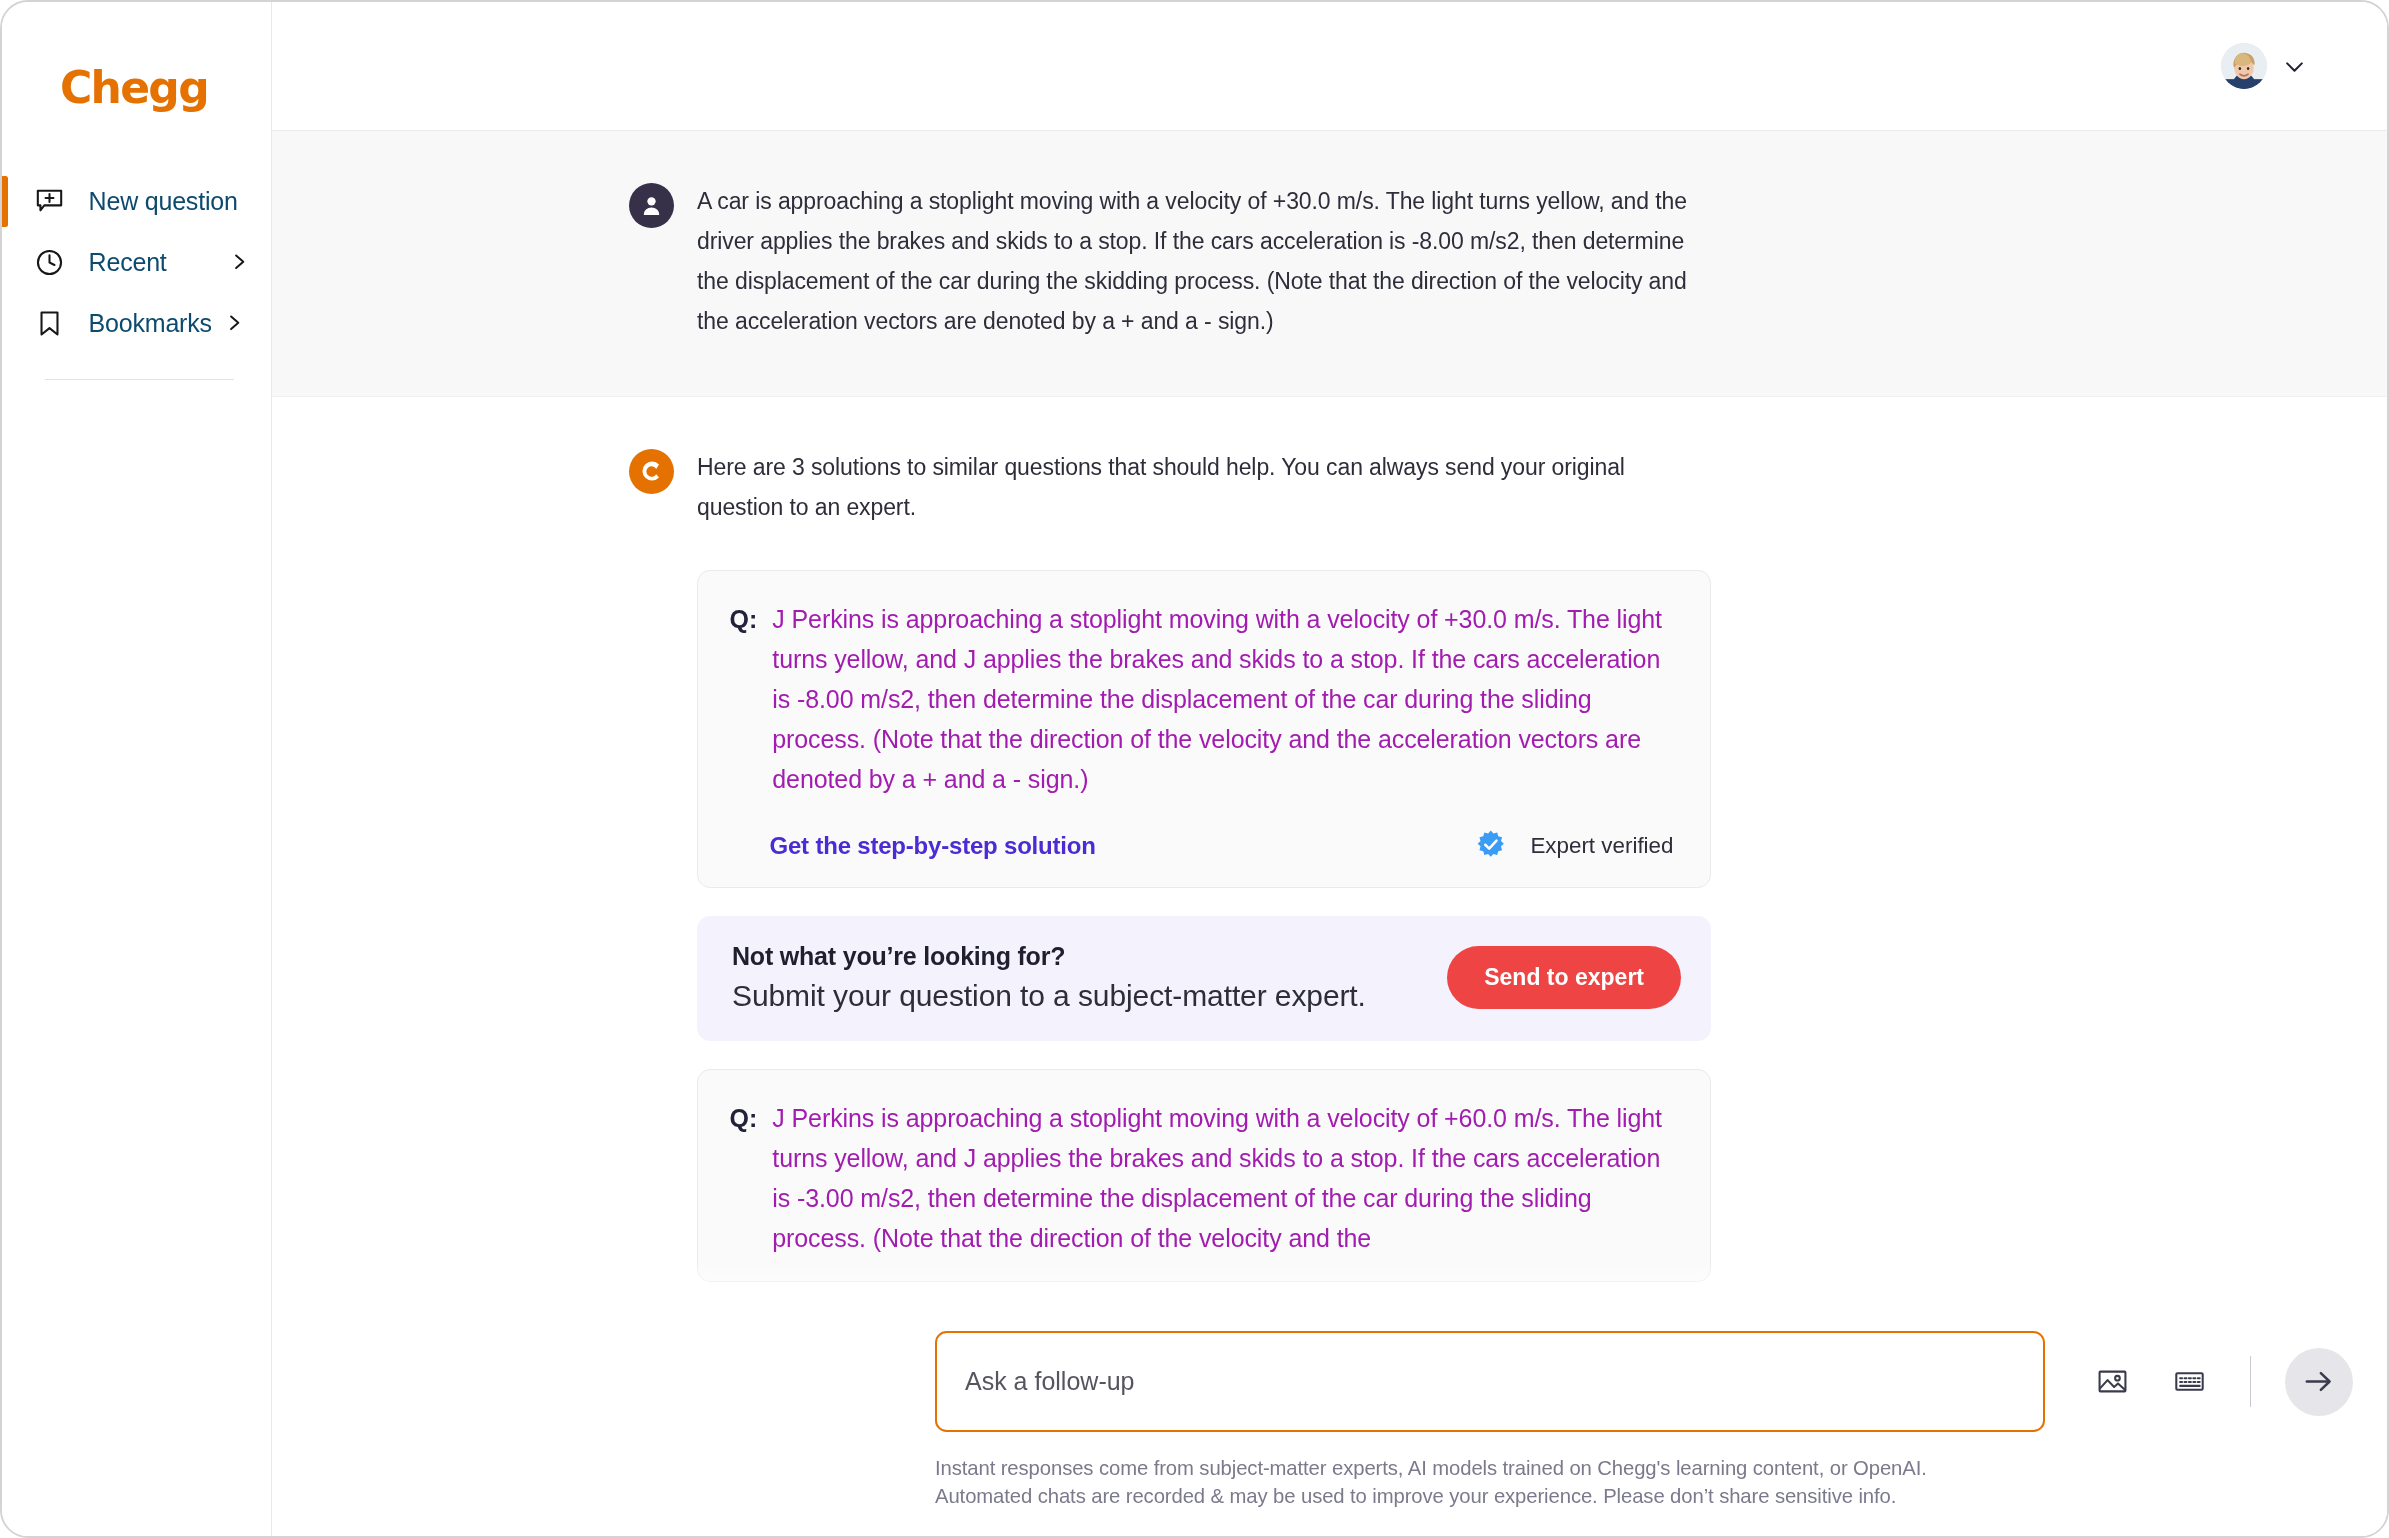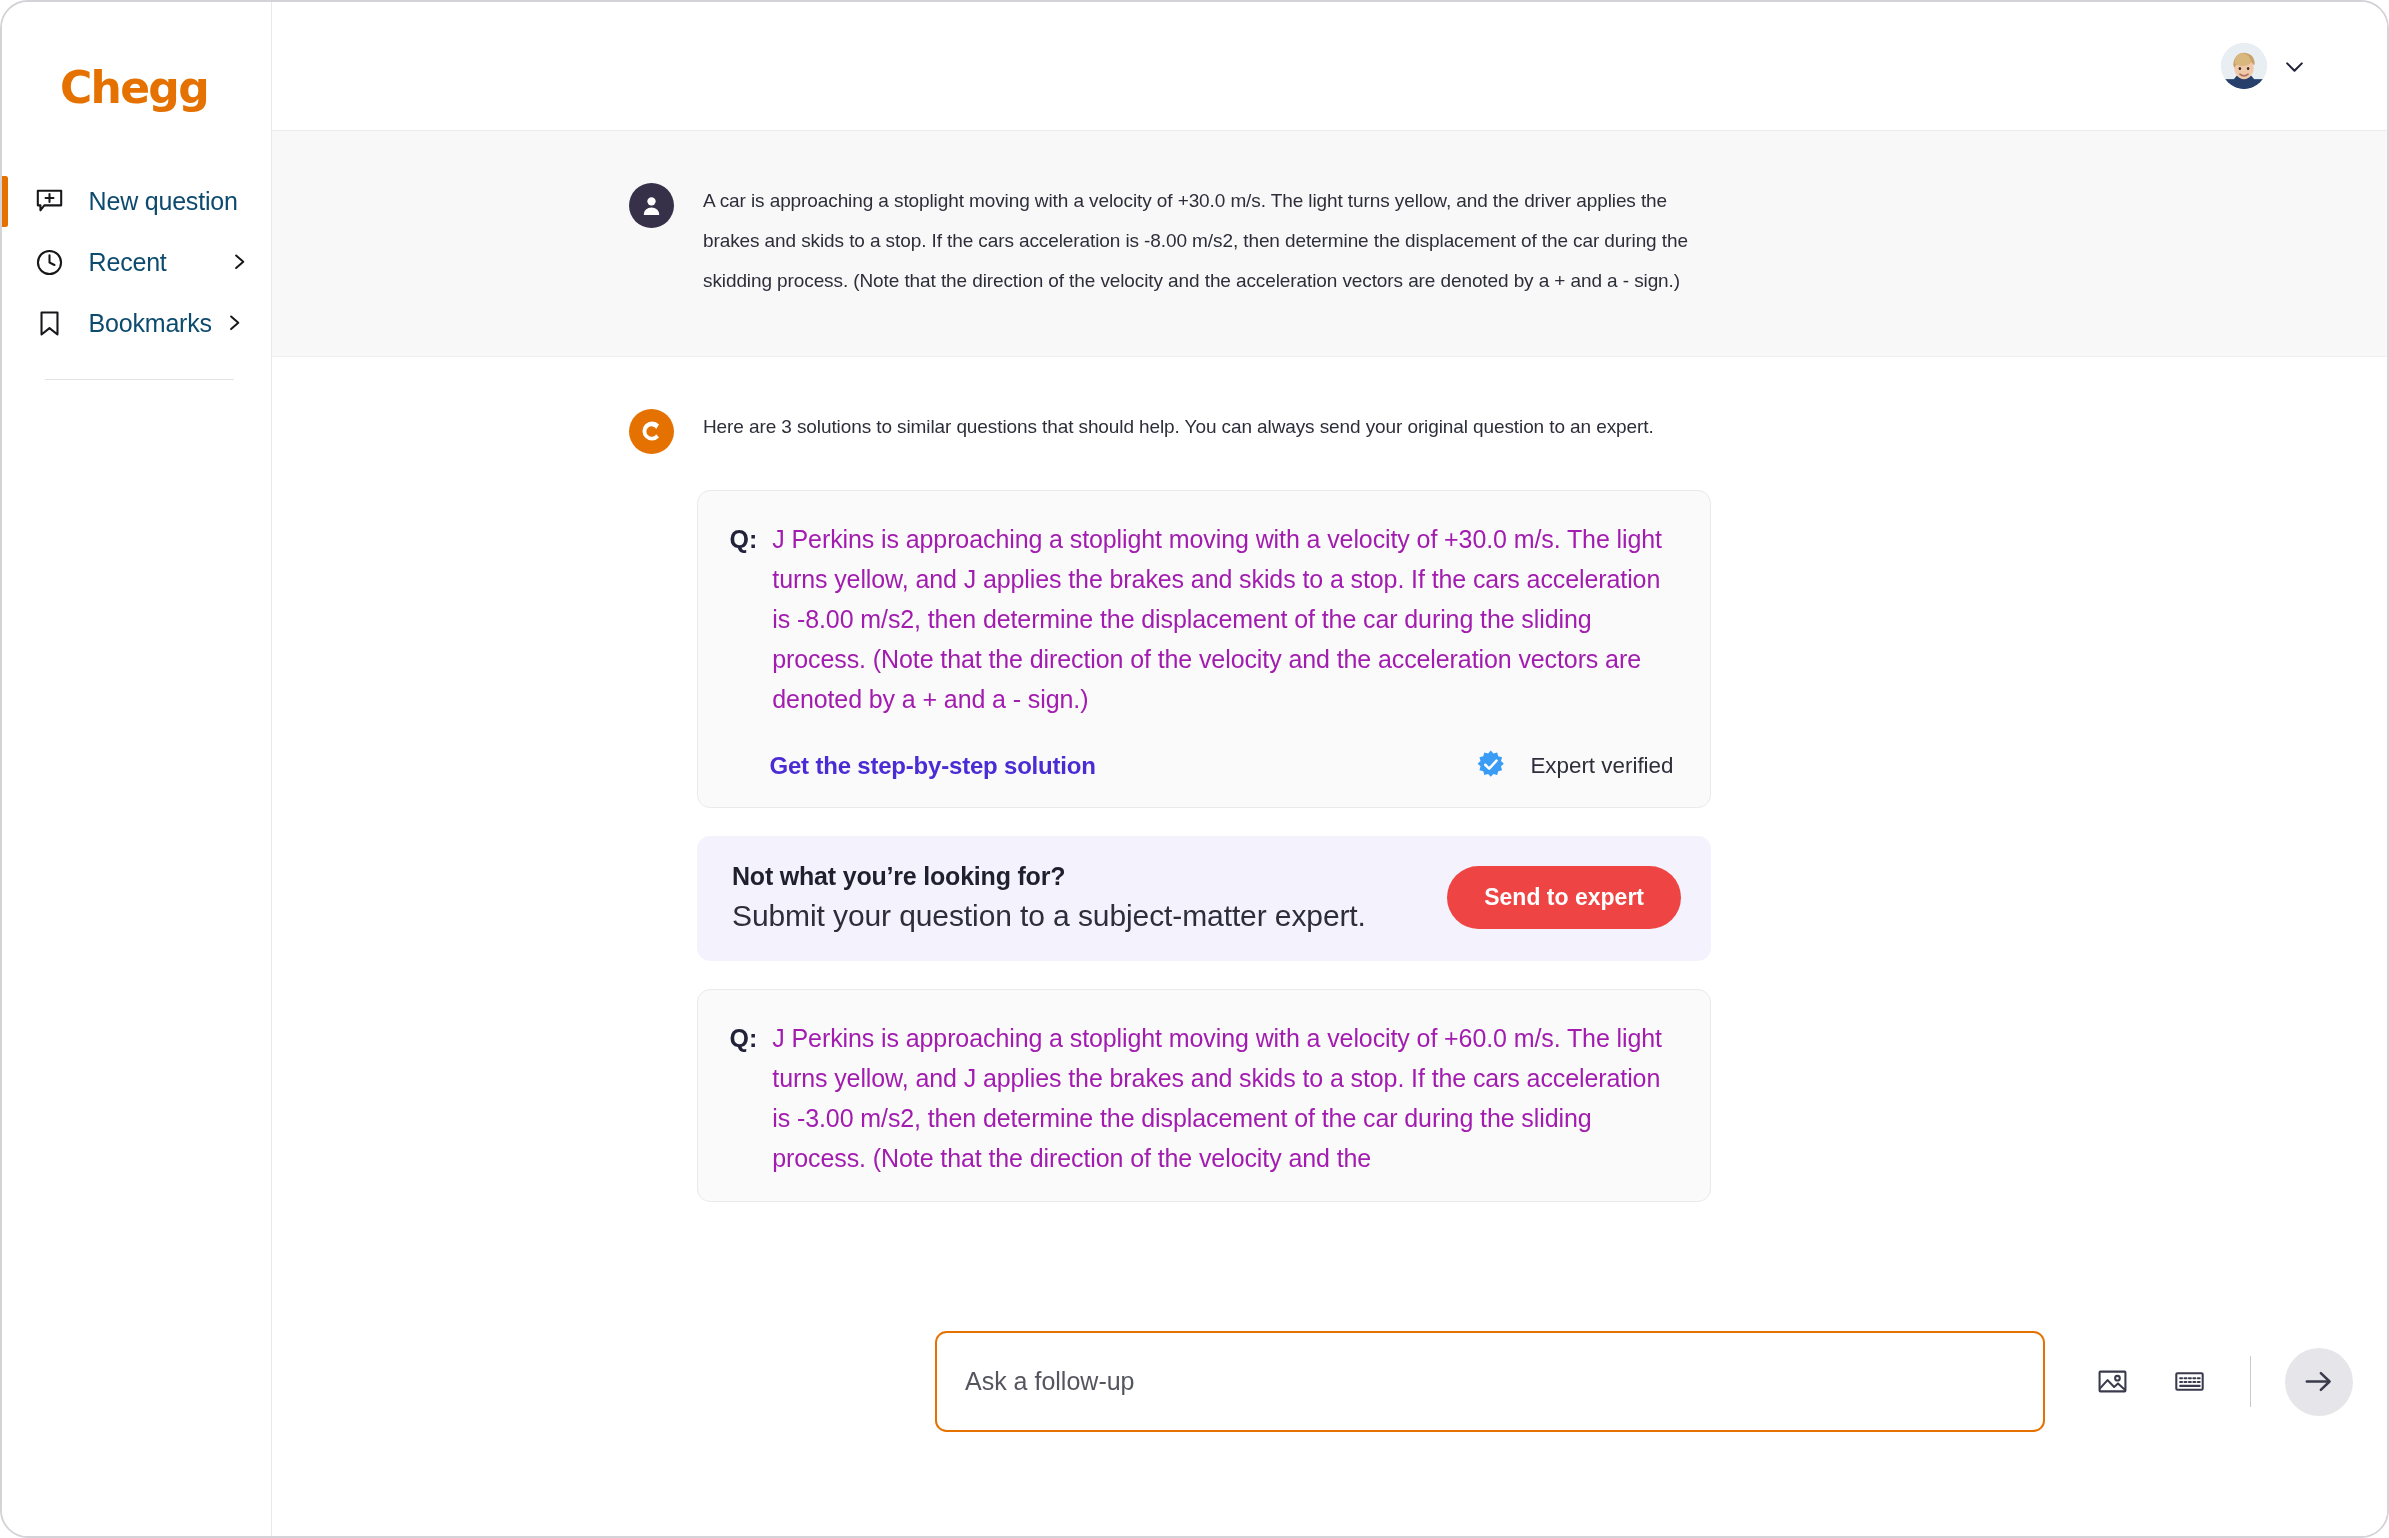--- a/index.html
+++ b/index.html
@@ -156,25 +156,24 @@
   .av-chegg {
     width: 45px; height: 45px;
     border-radius: 50%;
     background: #e57200;
     display: flex;
     align-items: center;
     justify-content: center;
   }
   .msg-body { max-width: 1014px; flex: 1 1 auto; }
   .msg-text {
-    font-size: 19px;
+    font-size: 23px;
     line-height: 40px;
     color: #2e2e3a;
     letter-spacing: -0.1px;
-    margin-left: 6px;
   }
 
   .cards { margin-top: 43px; }
   .qcard {
     background: #fafafb;
     border: 1.7px solid #e9e9ee;
     border-radius: 13.3px;
     padding: 28px 31.5px 23px 31.5px;
     margin-bottom: 28px;
   }
@@ -530,17 +529,21 @@
 
           <button class="send-btn">
             <svg width="35" height="35" viewBox="0 0 24 24" fill="none" stroke="#3a3a4c" stroke-width="1.7" stroke-linecap="round" stroke-linejoin="round">
               <line x1="4" y1="12" x2="19.2" y2="12"></line>
               <polyline points="13.6,6.2 19.6,12 13.6,17.8"></polyline>
             </svg>
           </button>
         </div>
       </div>
 
+      <div class="disclaimer">
+        <div class="disc-line">Instant responses come from subject-matter experts, AI models trained on Chegg's learning content, or OpenAI.</div>
+        <div class="disc-line">Automated chats are recorded &amp; may be used to improve your experience. Please don’t share sensitive info.</div>
+      </div>
     </div>
 
   </section>
 </div>
 
 
 </body></html>

